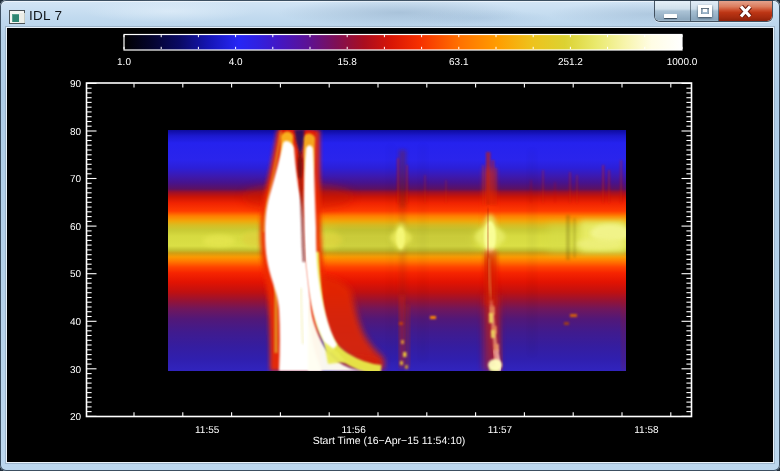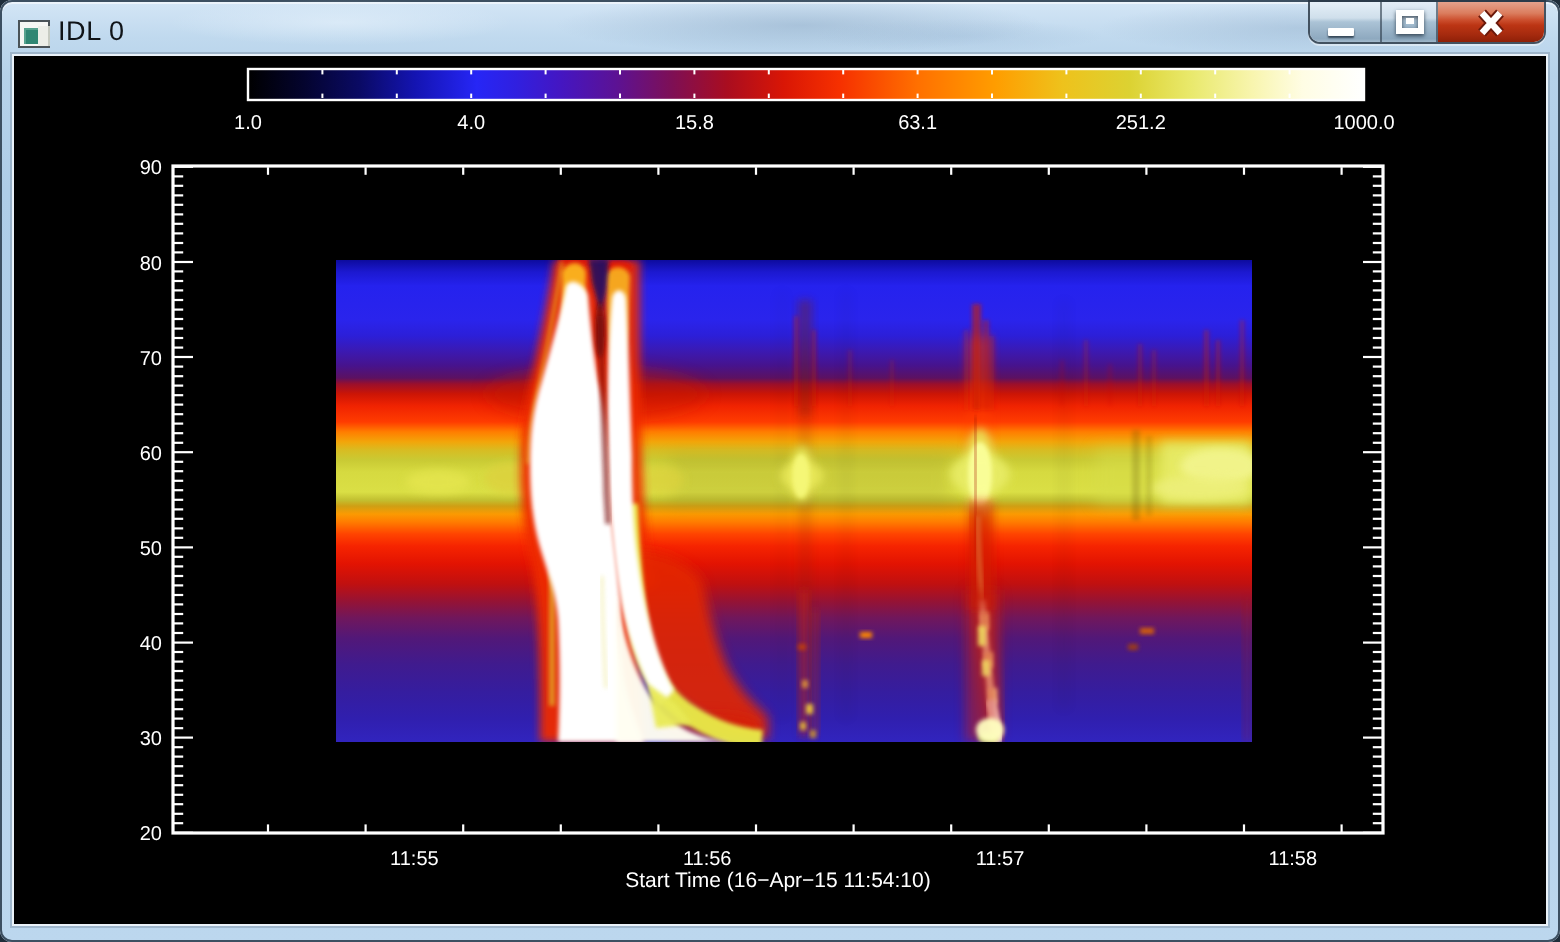--- a/index.html
+++ b/index.html
@@ -44,21 +44,21 @@
   <div class="glass"></div>
   <div class="cloud1"></div>
 <div class="cloud2"></div>
 <div class="cloud3"></div>
 <div class="cloud4"></div>
   <div class="client"></div>
   <div class="icon">
     <div class="teal"></div>
     <div class="gr"></div>
   </div>
-  <div class="title">IDL 0</div>
+  <div class="title">IDL 7</div>
   <div class="btns">
     <div class="btn bmin">
       <div class="dash"></div>
     </div>
     <div class="btn bmax">
       <div class="sq">
         <div class="in"></div>
       </div>
     </div>
     <div class="btn bclose">

